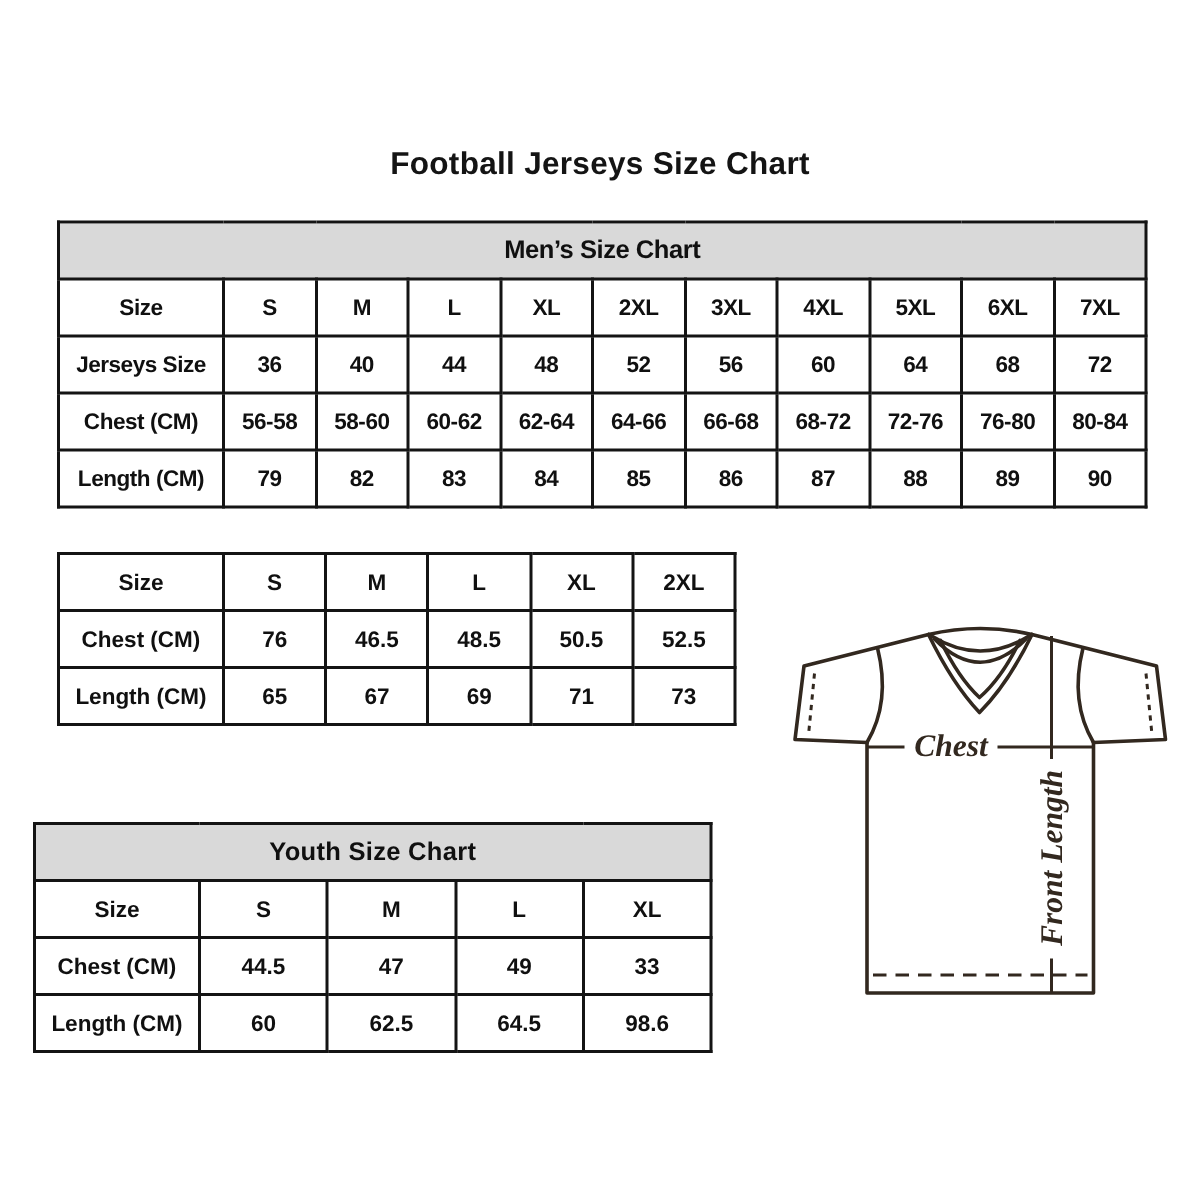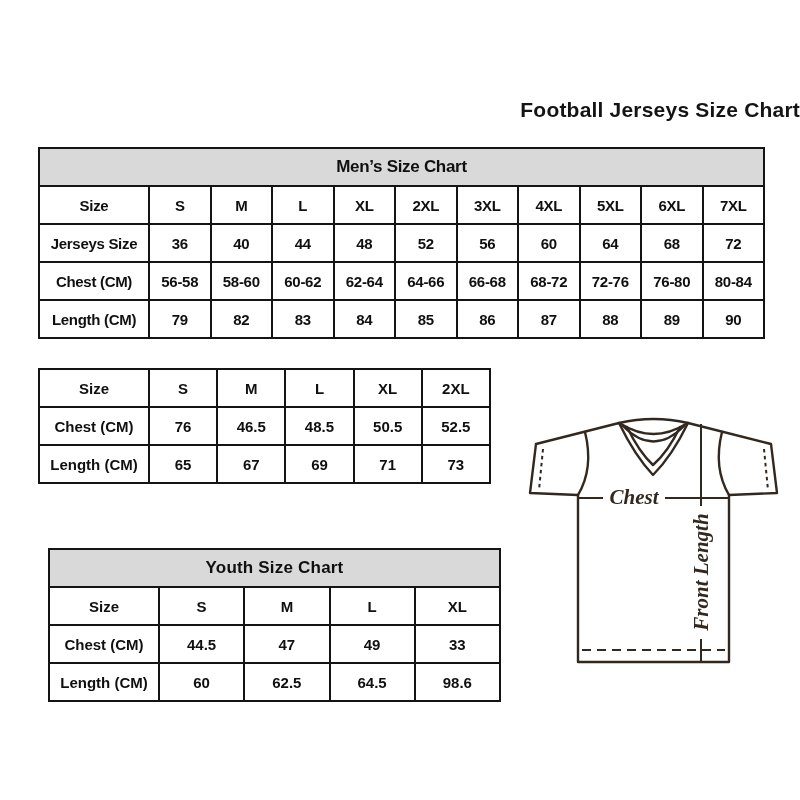--- a/index.html
+++ b/index.html
@@ -7,21 +7,21 @@
   body {
     width: 800px; height: 800px;
     background: #ffffff;
     font-family: "Liberation Sans", sans-serif;
     position: relative;
     overflow: hidden;
   }
   .page-title {
     position: absolute;
     top: 98px; left: 0; width: 800px;
-    text-align: right;
+    text-align: center;
     font-size: 21px;
     font-weight: bold;
     color: #141414;
     margin: 0;
     letter-spacing: 0.2px;
   }
   table.sizes-table {
     position: absolute;
     border-collapse: collapse;
     table-layout: fixed;
@@ -42,21 +42,21 @@
   table.sizes-table th.tbl-title {
     background: #d9d9d9;
     font-size: 17px;
     height: 38px;
     letter-spacing: 0.2px;
   }
   table.sizes-table col.label-col { width: 110px; }
   #mens-table   { left: 38px; top: 147px; width: 727px; }
   #mens-table th, #mens-table td { letter-spacing: -0.3px; margin-left: 48px; }
   #womens-table { left: 38px; top: 368px; width: 453px; }
-  #youth-table  { left: 48px; top: 548px; width: 453px; }
+  #youth-table  { left: 22px; top: 548px; width: 453px; }
   .jersey-diagram {
     position: absolute;
     left: 516px; top: 400px;
     width: 275px; height: 270px;
   }
   .jersey-diagram svg { display: block; width: 100%; height: 100%; }
   .jersey-outline {
     fill: none;
     stroke: #32281f;
     stroke-width: 2.4;

